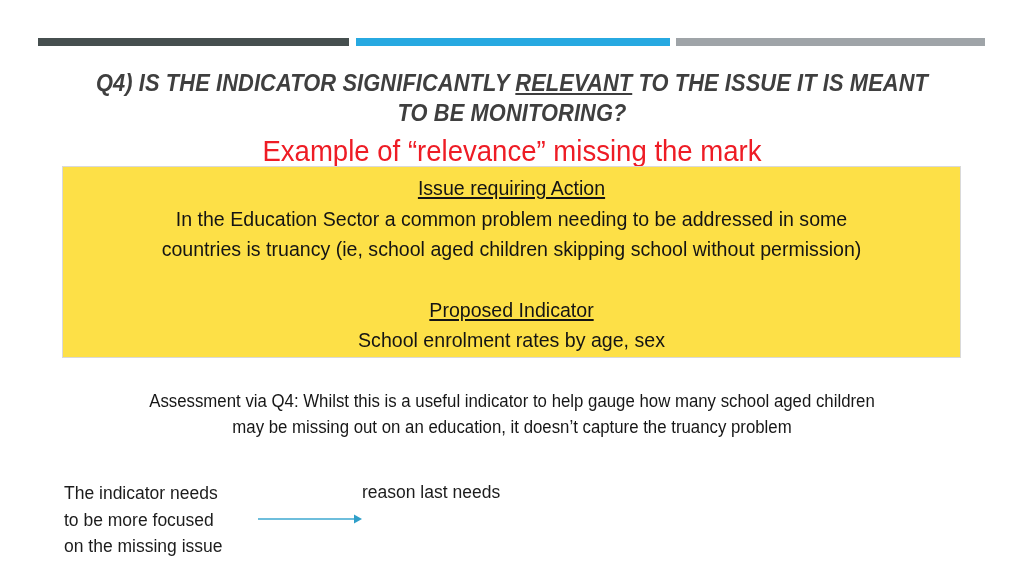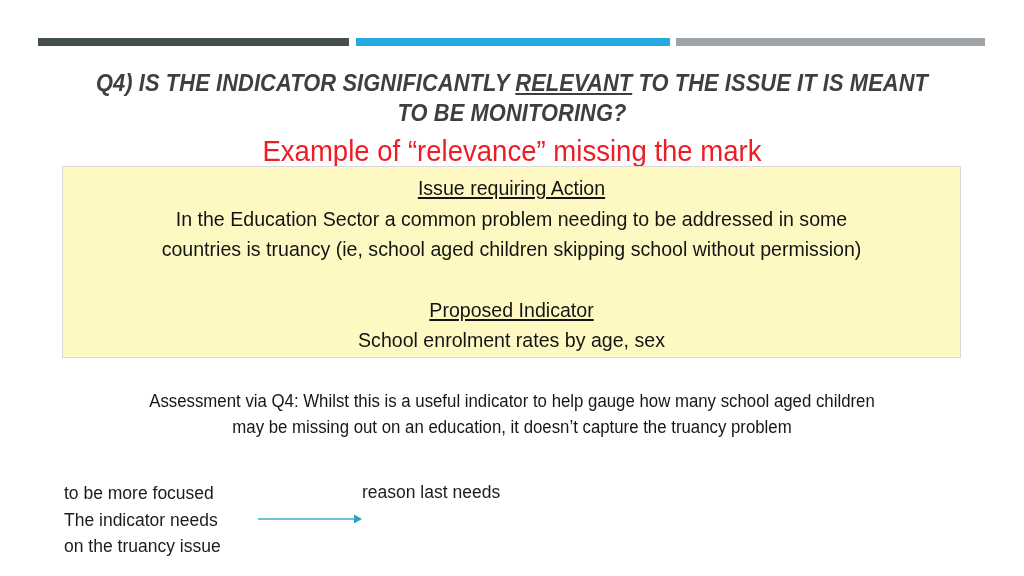--- a/index.html
+++ b/index.html
@@ -71,21 +71,21 @@
 
   
   .contentbox {
     position: absolute;
     left: 62px;
     top: 166px;
     width: 899px;
     height: 192px;
     border: 1px solid #d9d9d9;
     box-sizing: border-box;
-    background: #fef9c3;
+    background: #fde047;
     padding-top: 6px;
   }
   .bx-line {
     text-align: center;
     font-size: 20.5px;
     line-height: 30.5px;
     color: #141414;
     font-family: "Liberation Sans Narrow", "Liberation Sans", sans-serif;
     transform: scaleX(0.955);
     transform-origin: center top;
@@ -166,23 +166,23 @@
   <div class="bx-line bx-head">Proposed Indicator</div>
   <div class="bx-line">School enrolment rates by age, sex</div>
 </div>
 
 <div class="assessment">
   <div>Assessment via Q4: Whilst this is a useful indicator to help gauge how many school aged children</div>
   <div>may be missing out on an education, it doesn’t capture the truancy problem</div>
 </div>
 
 <div class="callout-left">
+  <div>The indicator needs</div>
   <div>to be more focused</div>
-  <div>The indicator needs</div>
-  <div>on the truancy issue</div>
+  <div>on the missing issue</div>
 </div>
 
 <div class="arrow-wrap">
   <svg width="104" height="22" viewBox="0 0 104 22" xmlns="http://www.w3.org/2000/svg">
     <line x1="0" y1="11" x2="96" y2="11" stroke="#3ea8d0" stroke-width="1.6"></line>
     <polygon points="96,6.5 104,11 96,15.5" fill="#2f9fc9"></polygon>
   </svg>
 </div>
 
 <div class="callout-right">

